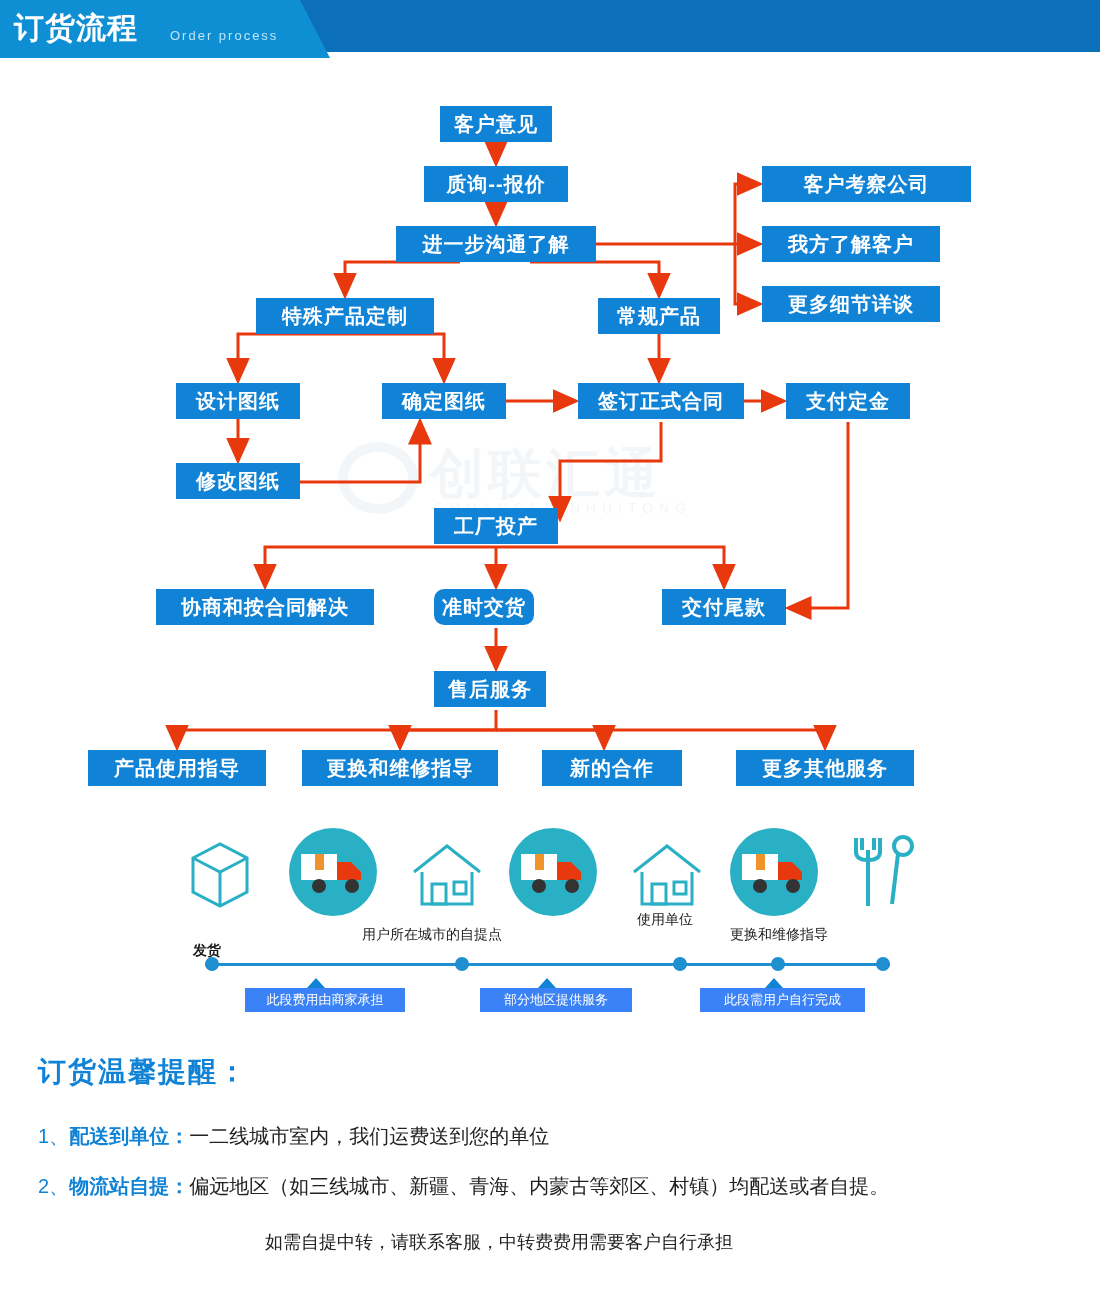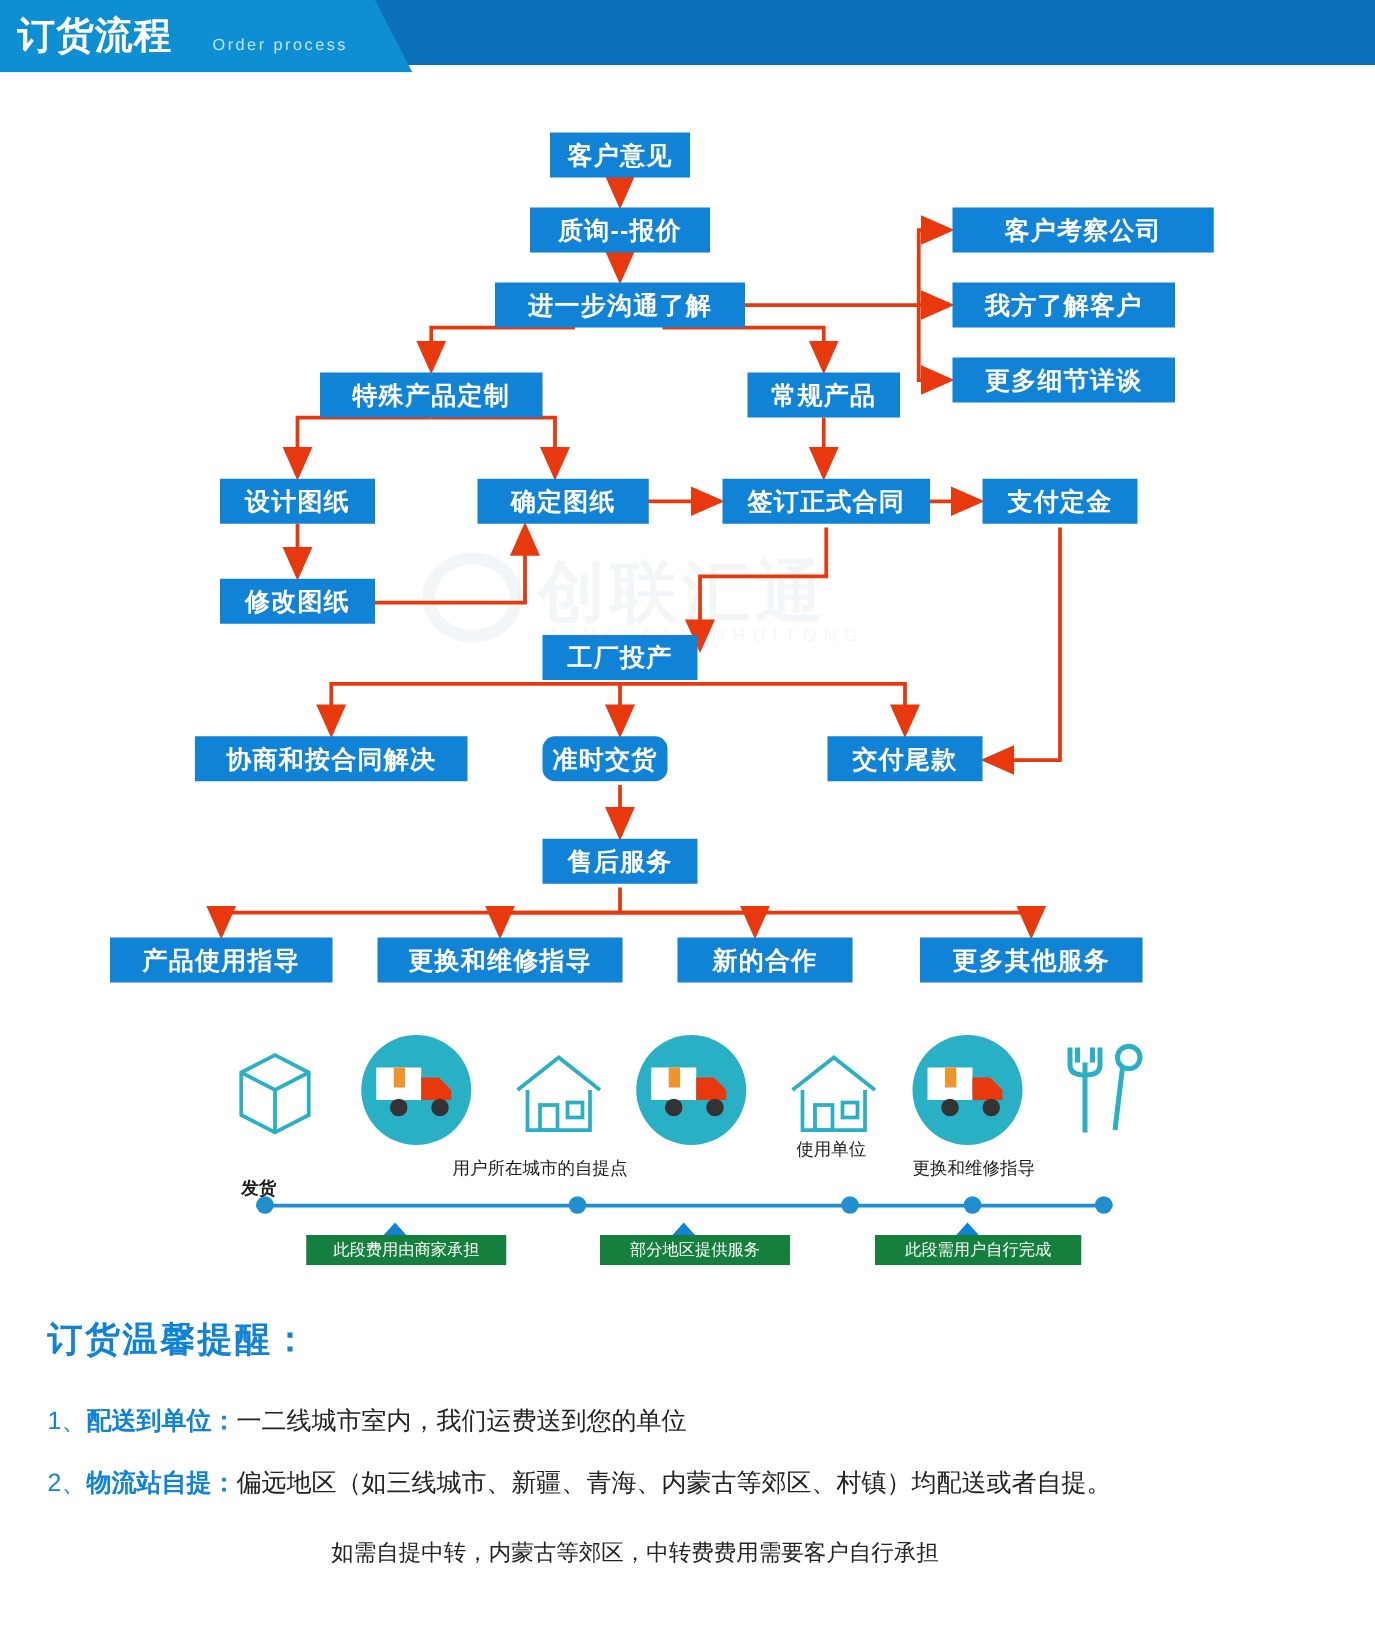--- a/index.html
+++ b/index.html
@@ -126,21 +126,21 @@
   }
   .dot {
     position: absolute;
     width: 14px; height: 14px;
     border-radius: 50%;
     background: #1f8fd0;
     top: 139px;
   }
   .tag {
     position: absolute;
-    background: #15803d;
+    background: #3b82f6;
     color: #ffffff;
     font-size: 13px;
     height: 24px;
     display: flex;
     align-items: center;
     justify-content: center;
     white-space: nowrap;
     padding: 0 8px;
     box-sizing: border-box;
   }
@@ -257,29 +257,29 @@
 
   <div class="node" style="left:440px;top:48px;width:112px;">客户意见</div>
   <div class="node" style="left:424px;top:108px;width:144px;">质询--报价</div>
   <div class="node" style="left:396px;top:168px;width:200px;">进一步沟通了解</div>
   <div class="node" style="left:762px;top:108px;width:209px;">客户考察公司</div>
   <div class="node" style="left:762px;top:168px;width:178px;">我方了解客户</div>
   <div class="node" style="left:762px;top:228px;width:178px;">更多细节详谈</div>
   <div class="node" style="left:256px;top:240px;width:178px;">特殊产品定制</div>
   <div class="node" style="left:598px;top:240px;width:122px;">常规产品</div>
   <div class="node" style="left:176px;top:325px;width:124px;">设计图纸</div>
-  <div class="node" style="left:382px;top:325px;width:137px;">确定图纸</div>
+  <div class="node" style="left:382px;top:325px;width:124px;">确定图纸</div>
   <div class="node" style="left:578px;top:325px;width:166px;">签订正式合同</div>
   <div class="node" style="left:786px;top:325px;width:124px;">支付定金</div>
   <div class="node" style="left:176px;top:405px;width:124px;">修改图纸</div>
   <div class="node" style="left:434px;top:450px;width:124px;">工厂投产</div>
   <div class="node" style="left:156px;top:531px;width:218px;">协商和按合同解决</div>
   <div class="node" style="left:434px;top:531px;width:100px;border-radius:10px;">准时交货</div>
   <div class="node" style="left:662px;top:531px;width:124px;">交付尾款</div>
-  <div class="node" style="left:434px;top:613px;width:124px;">售后服务</div>
+  <div class="node" style="left:434px;top:613px;width:112px;">售后服务</div>
   <div class="node" style="left:88px;top:692px;width:178px;">产品使用指导</div>
   <div class="node" style="left:302px;top:692px;width:196px;">更换和维修指导</div>
   <div class="node" style="left:542px;top:692px;width:140px;">新的合作</div>
   <div class="node" style="left:736px;top:692px;width:178px;text-align:right;">更多其他服务</div>
 </div>
 
 <div class="ship">
 
   <svg style="position:absolute;left:185px;top:18px;" width="70" height="75">
     <g fill="none" stroke="#2ab0c5" stroke-width="3">
@@ -369,14 +369,14 @@
   <div class="notes-title">订货温馨提醒：</div>
 
   <div class="note-row" style="top:88px;">
     <span class="note-num">1、</span><span class="note-key">配送到单位</span><span class="note-key">：</span><span>一二线城市室内，我们运费送到您的单位</span>
   </div>
 
   <div class="note-row" style="top:138px;">
     <span class="note-num">2、</span><span class="note-key">物流站自提</span><span class="note-key">：</span><span>偏远地区（如三线城市、新疆、青海、内蒙古等郊区、村镇）均配送或者自提。</span>
   </div>
 
-  <div class="note-sub" style="top:195px;">如需自提中转，内蒙古等郊区，中转费费用需要客户自行承担</div>
+  <div class="note-sub" style="top:195px;">如需自提中转，请联系客服，中转费费用需要客户自行承担</div>
 </div>
 
 </body></html>

